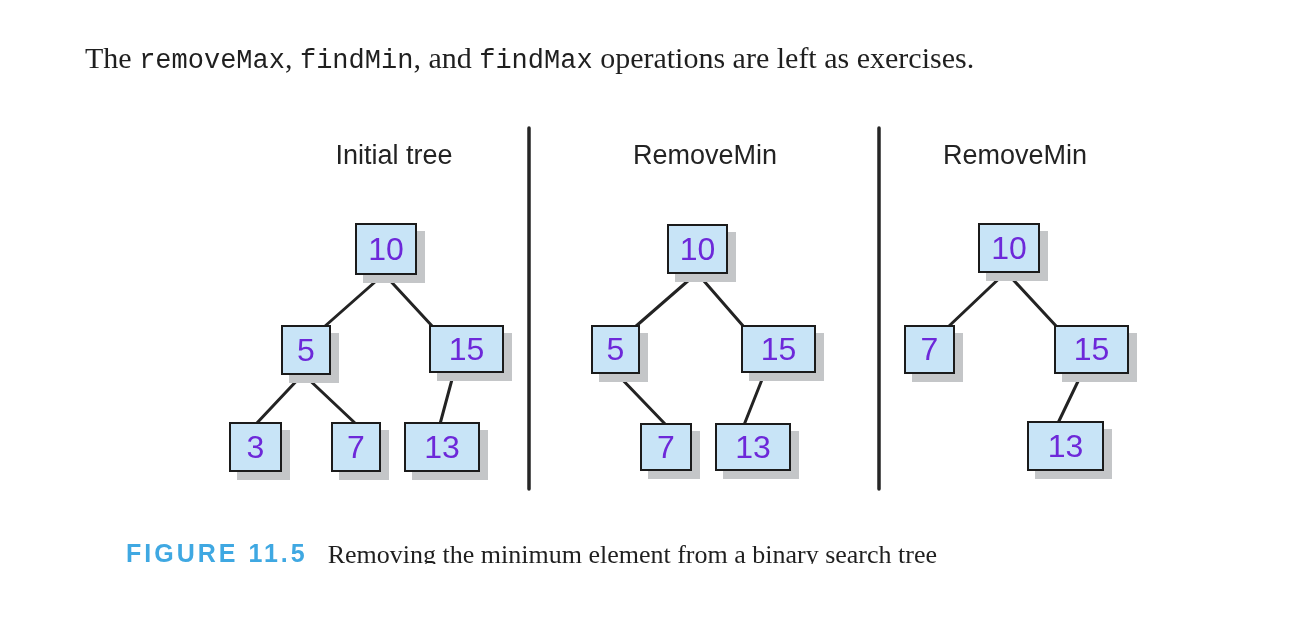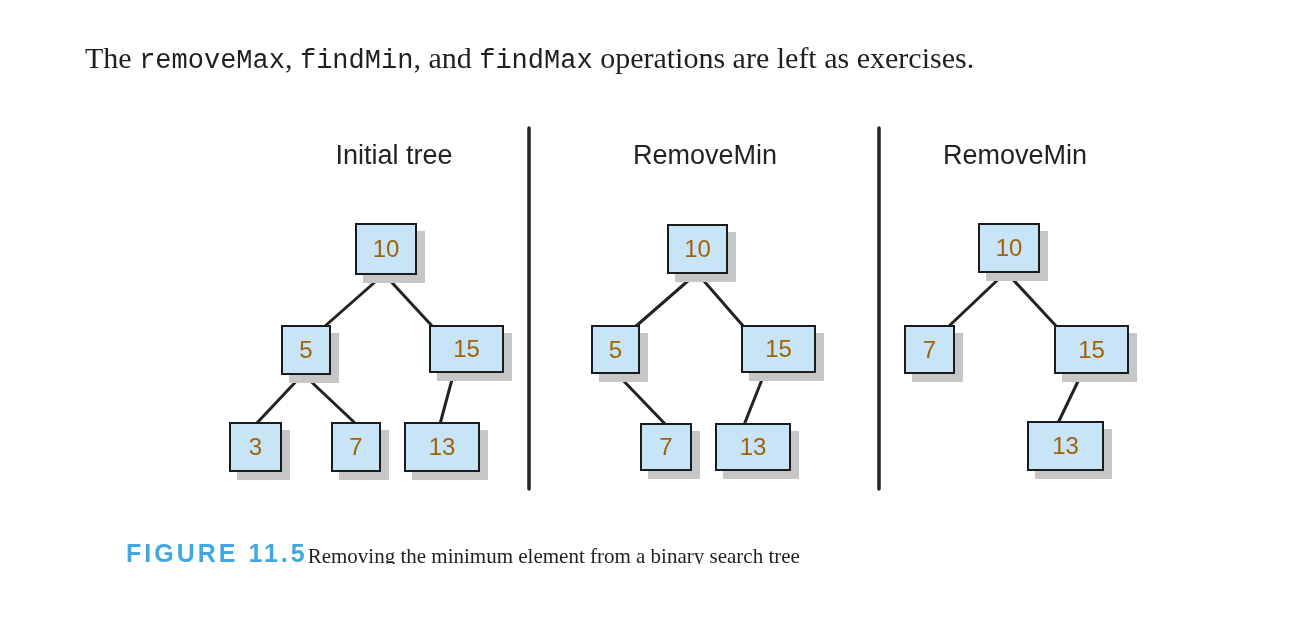--- a/index.html
+++ b/index.html
@@ -45,43 +45,44 @@
     white-space:nowrap;
   }
   .tree-node{
     position:absolute;
     box-sizing:border-box;
     background:var(--node-fill);
     border:2.5px solid var(--node-border);
     box-shadow:8px 8px 0 var(--shadow);
     display:flex;align-items:center;justify-content:center;
     font-family:"Liberation Sans", sans-serif;
-    font-size:24px;
-    color:#a16207;
+    font-size:32px;
+    color:#6d28d9;
     z-index:2;
   }
   .caption{
     position:absolute;
     left:110px;top:539px;
     margin:0;
     white-space:nowrap;
   }
   .fig-label{
     font-family:"Liberation Sans", sans-serif;
     font-weight:bold;
     font-size:25px;
     letter-spacing:3px;
     color:var(--figure-label);
     vertical-align:1px;
     margin-left:16px;
   }
   .fig-text{
     font-family:"Liberation Serif", serif;
-    font-size:21px;
+    font-size:26px;
     color:var(--text);
+    margin-left:20px;
     text-align:center;
   }
 </style>
 </head>
 <body>
 
 <div class="page">
 
   <p class="intro"><span class="serif">The </span><span class="code">removeMax</span><span class="serif">, </span><span class="code">findMin</span><span class="serif">, and </span><span class="code">findMax</span><span class="serif"> operations are left as exercises.</span></p>
 

